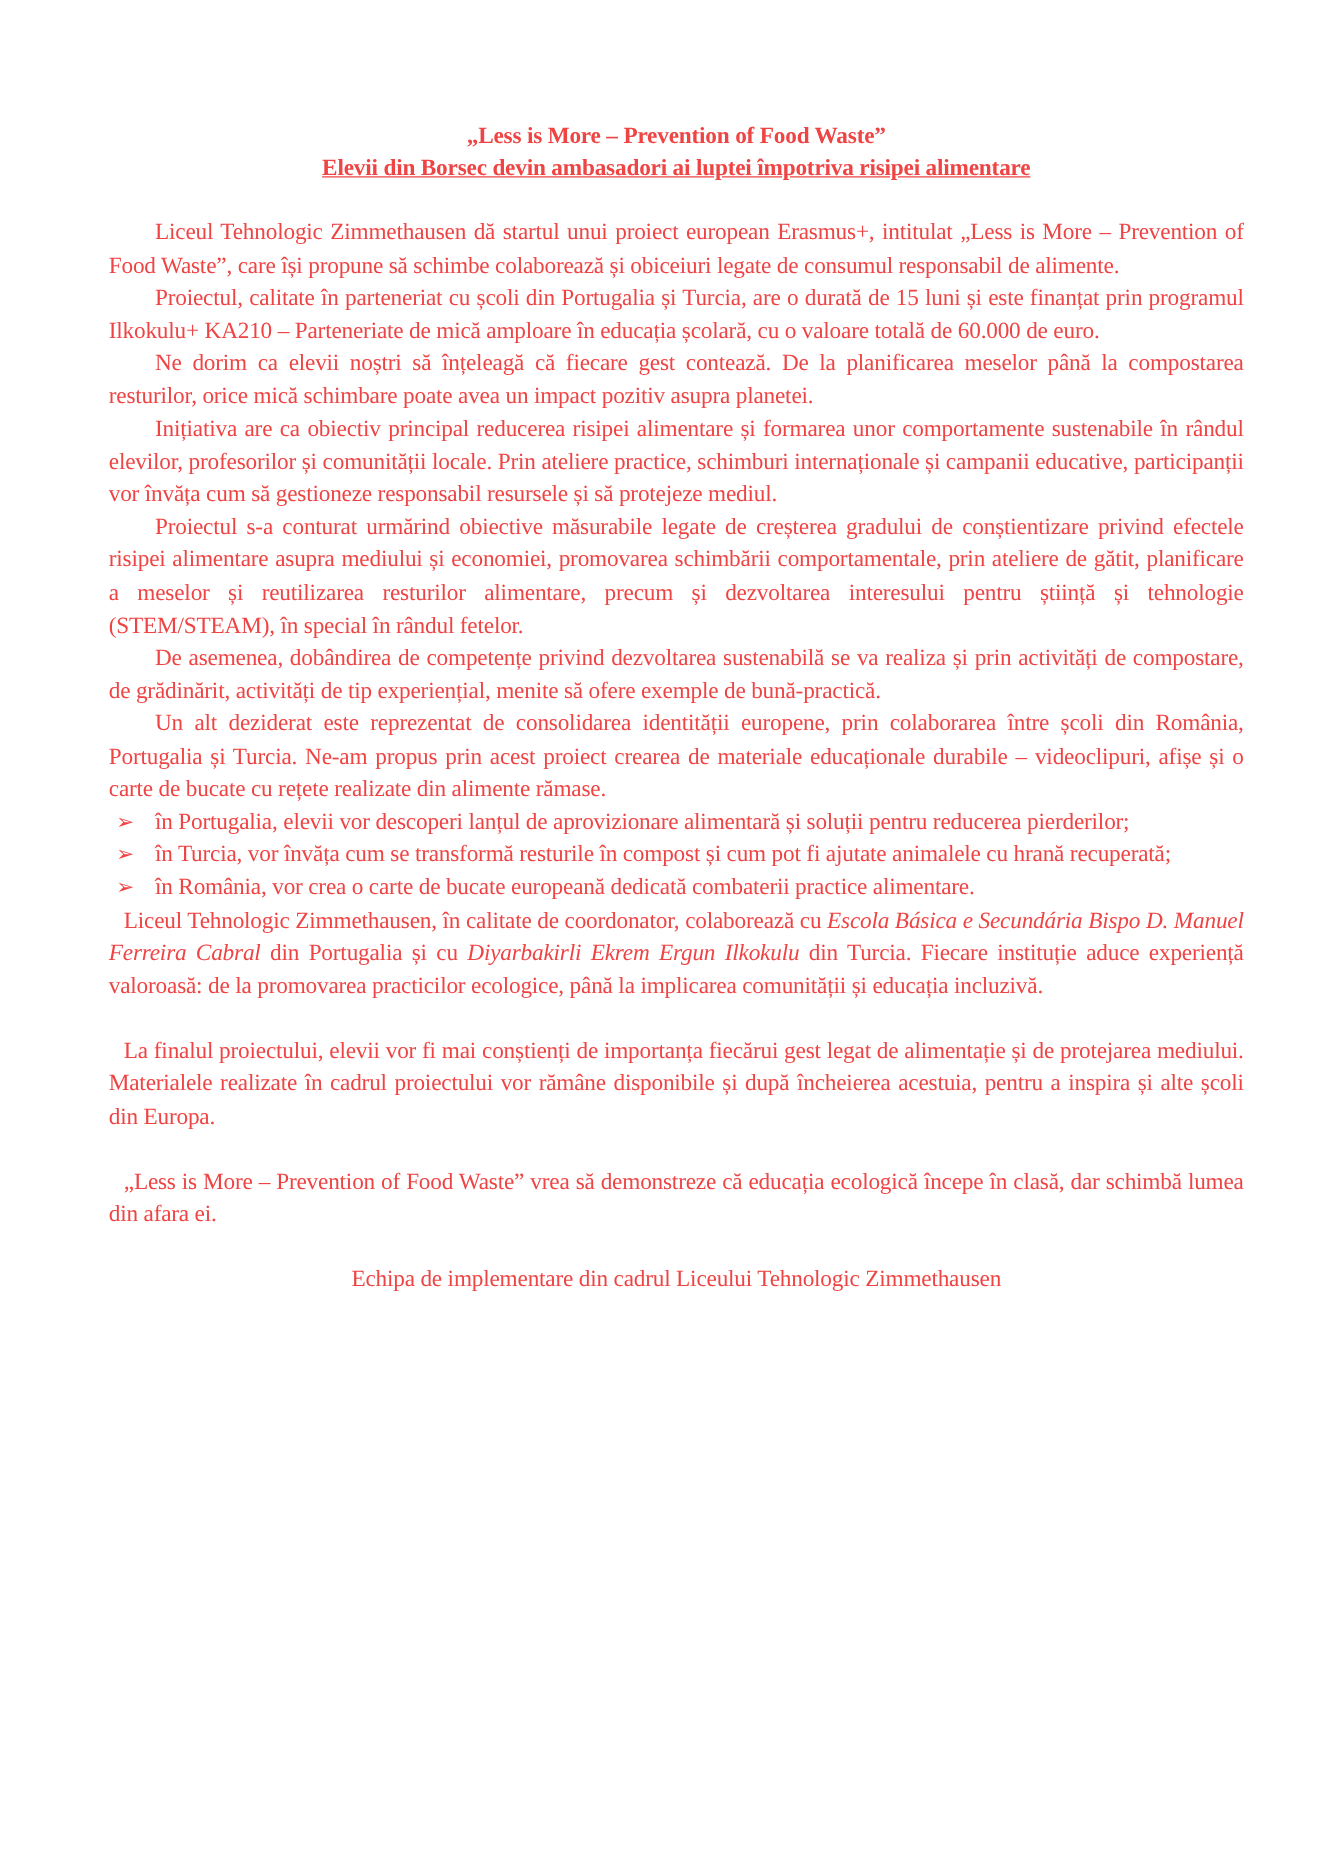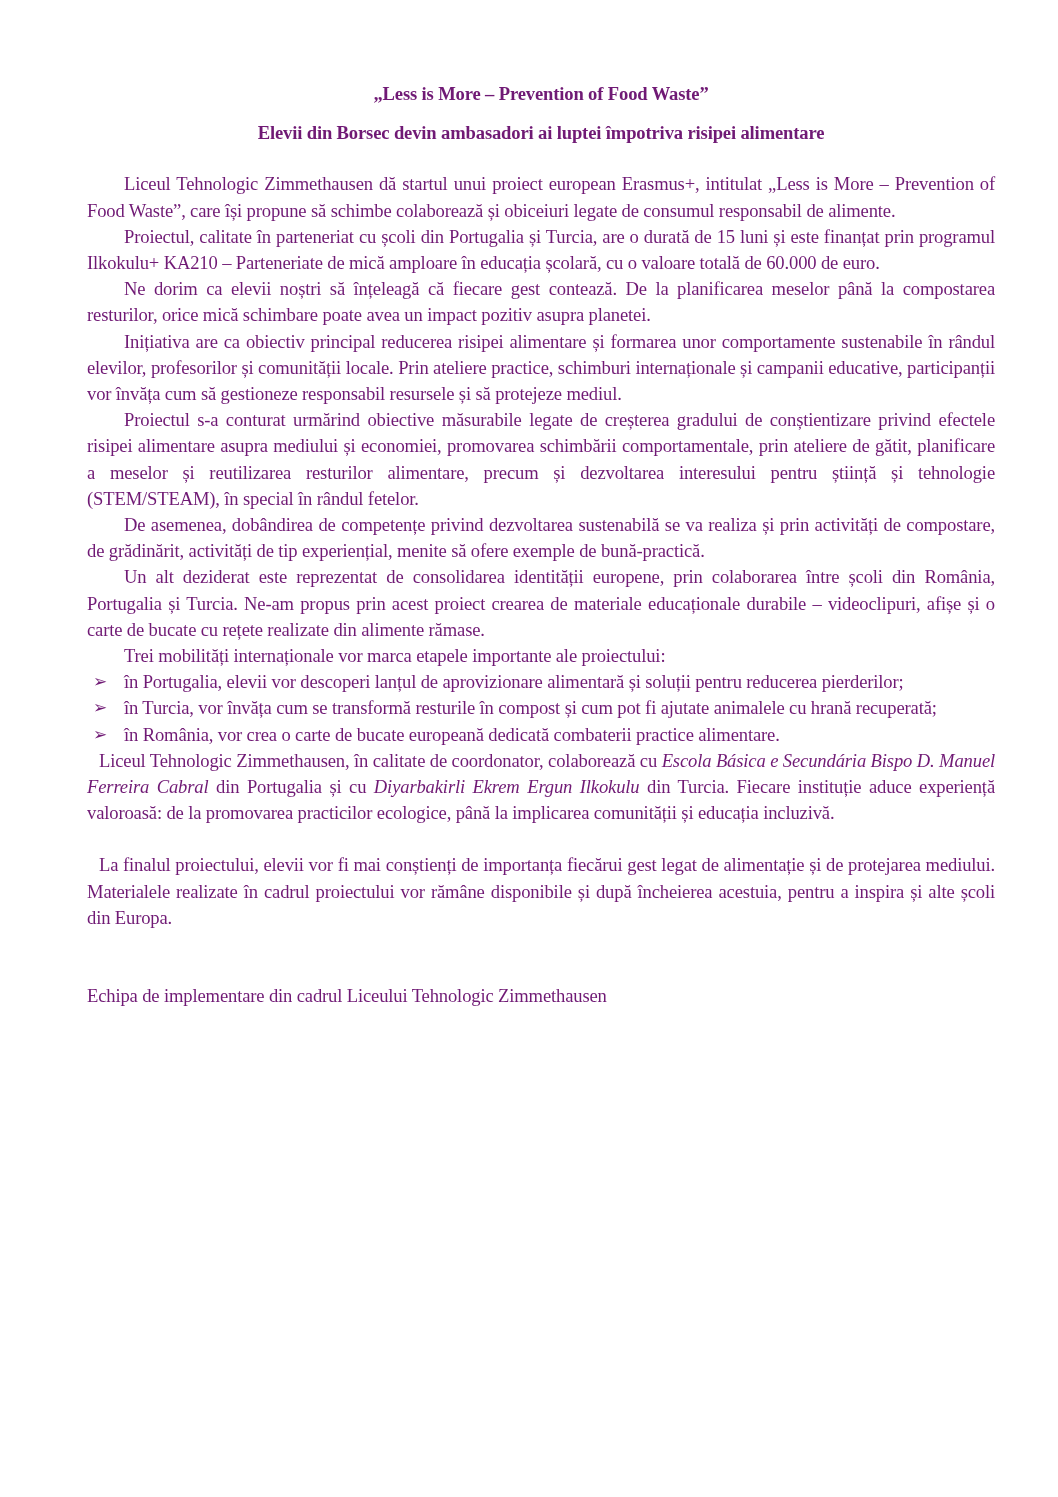--- a/index.html
+++ b/index.html
@@ -1,62 +1,62 @@
 <!DOCTYPE html>
 <html><head>
 <meta charset="utf-8">
 <style>
   html, body { margin:0; padding:0; background:#ffffff; }
   body { width:1058px; height:1497px; position:relative; overflow:hidden; }
   .page {
-    position:absolute; left:87px; top:81px; width:908px;
+    position:absolute; left:87px; top:96px; width:908px;
     font-family:"Liberation Serif", "DejaVu Serif", serif;
-    font-size:18.6px; line-height:26.2px; color:#701a75;
+    font-size:18.6px; line-height:26.2px; color:#ef4444;
     letter-spacing:-0.15px;
   }
   .title { text-align:center; font-weight:bold; font-size:18.6px; margin:0; }
-  .title + .title { margin-top:13px; }
+  .title + .title { margin-top:0;text-decoration:underline; }
   .p { text-align:justify; text-indent:37px; margin:0; }
   .gap-title { height:25px; }
   .gap { height:26px; }
   b { font-weight:normal; }
   i { font-style:italic; }
   .lead { text-indent:37px; margin:0; }
   .list { margin:0; padding:0; list-style:none; }
   .list li { position:relative; padding-left:37px; text-align:justify; }
   .bullet { position:absolute; left:6px; top:0; font-size:17px; }
-  .sig { text-align:left; margin:0; }
+  .sig { text-align:center; margin:0; }
 </style>
 </head>
 <body>
 
 <div class="page">
   <p class="title">„Less is More – Prevention of Food Waste”</p>
   <p class="title">Elevii din Borsec devin ambasadori ai luptei împotriva risipei alimentare</p>
   <div class="gap-title"></div>
 
   <p class="p"><span>Liceul Tehnologic Zimmethausen dă startul unui </span><b>proiect european Erasmus+</b><span>, intitulat </span><b>„Less is More – Prevention of Food Waste”</b><span>, care își propune să schimbe colaborează și obiceiuri legate de consumul responsabil de alimente.</span></p>
 
   <p class="p"><span>Proiectul, calitate în parteneriat cu școli din </span><b>Portugalia</b><span> și </span><b>Turcia</b><span>, are o durată de 15 luni și este finanțat prin programul </span><b>Ilkokulu+ KA210</b><span> – Parteneriate de mică amploare în educația școlară, cu o valoare totală de 60.000 de euro.</span></p>
 
   <p class="p">Ne dorim ca elevii noștri să înțeleagă că fiecare gest contează. De la planificarea meselor până la compostarea resturilor, orice mică schimbare poate avea un impact pozitiv asupra planetei.</p>
   <p class="p">Inițiativa are ca obiectiv principal reducerea risipei alimentare și formarea unor comportamente sustenabile în rândul elevilor, profesorilor și comunității locale. Prin ateliere practice, schimburi internaționale și campanii educative, participanții vor învăța cum să gestioneze responsabil resursele și să protejeze mediul.</p>
   <p class="p">Proiectul s-a conturat urmărind obiective măsurabile legate de creșterea gradului de conștientizare privind efectele risipei alimentare asupra mediului și economiei, promovarea schimbării comportamentale, prin ateliere de gătit, planificare a meselor și reutilizarea resturilor alimentare, precum și dezvoltarea interesului pentru știință și tehnologie (STEM/STEAM), în special în rândul fetelor.</p>
   <p class="p">De asemenea, dobândirea de competențe privind dezvoltarea sustenabilă se va realiza și prin activități de compostare, de grădinărit, activități de tip experiențial, menite să ofere exemple de bună-practică.</p>
   <p class="p">Un alt deziderat este reprezentat de consolidarea identității europene, prin colaborarea între școli din România, Portugalia și Turcia. Ne-am propus prin acest proiect crearea de materiale educaționale durabile – videoclipuri, afișe și o carte de bucate cu rețete realizate din alimente rămase.</p>
 
-  <p class="lead">Trei mobilități internaționale vor marca etapele importante ale proiectului:</p>
   <ul class="list">
     <li><span class="bullet">➢</span><span>în </span><b>Portugalia</b><span>, elevii vor descoperi lanțul de aprovizionare alimentară și soluții pentru reducerea pierderilor;</span></li>
     <li><span class="bullet">➢</span><span>în </span><b>Turcia</b><span>, vor învăța cum se transformă resturile în compost și cum pot fi ajutate animalele cu hrană recuperată;</span></li>
     <li><span class="bullet">➢</span><span>în </span><b>România</b><span>, vor crea o carte de bucate europeană dedicată combaterii practice alimentare.</span></li>
   </ul>
 
   <p class="p" style="text-indent:12px"><span>Liceul Tehnologic Zimmethausen, în calitate de coordonator, colaborează cu </span><i>Escola Básica e Secundária Bispo D. Manuel Ferreira Cabral</i><span> din Portugalia și cu </span><i>Diyarbakirli Ekrem Ergun Ilkokulu</i><span> din Turcia. Fiecare instituție aduce experiență valoroasă: de la promovarea practicilor ecologice, până la implicarea comunității și educația incluzivă.</span></p>
 
   <div class="gap"></div>
   <p class="p" style="text-indent:12px">La finalul proiectului, elevii vor fi mai conștienți de importanța fiecărui gest legat de alimentație și de protejarea mediului. Materialele realizate în cadrul proiectului vor rămâne disponibile și după încheierea acestuia, pentru a inspira și alte școli din Europa.</p>
 
   <div class="gap"></div>
+  <p class="p" style="text-indent:12px"><b>„Less is More – Prevention of Food Waste”</b><span> vrea să demonstreze că educația ecologică începe în clasă, dar schimbă lumea din afara ei.</span></p>
 
   <div class="gap"></div>
   <p class="sig">Echipa de implementare din cadrul Liceului Tehnologic Zimmethausen</p>
 </div>
 
 </body></html>

